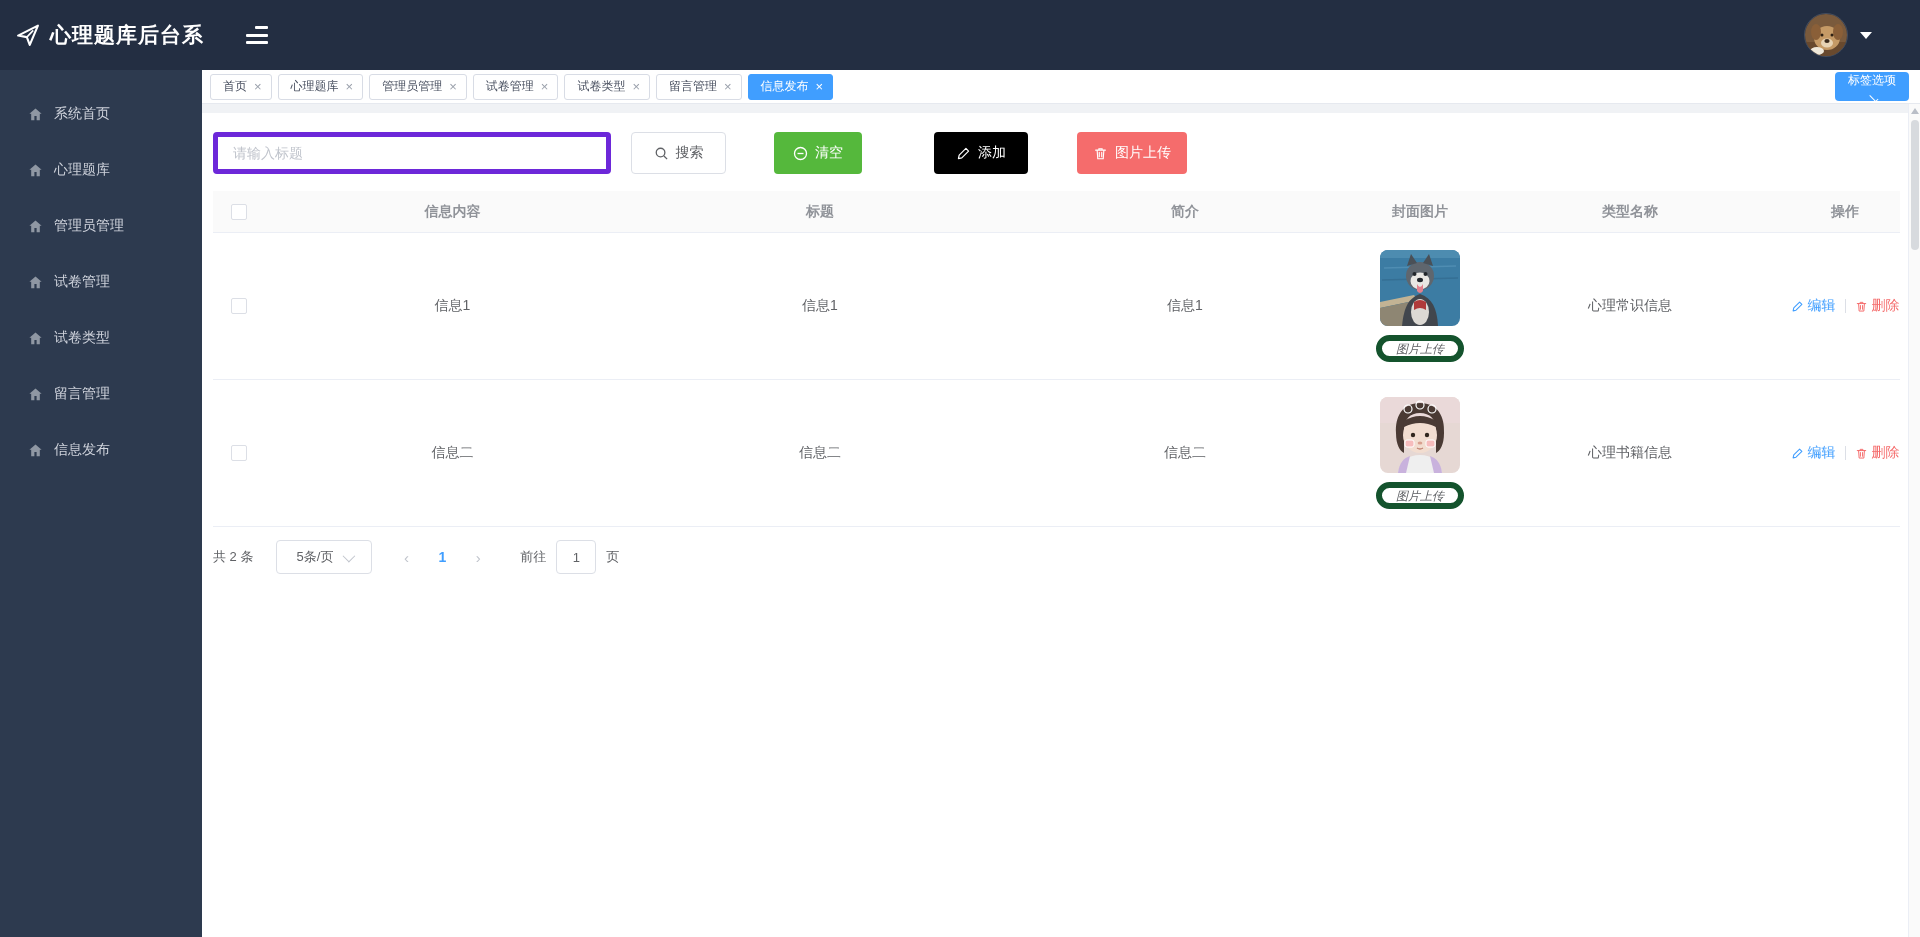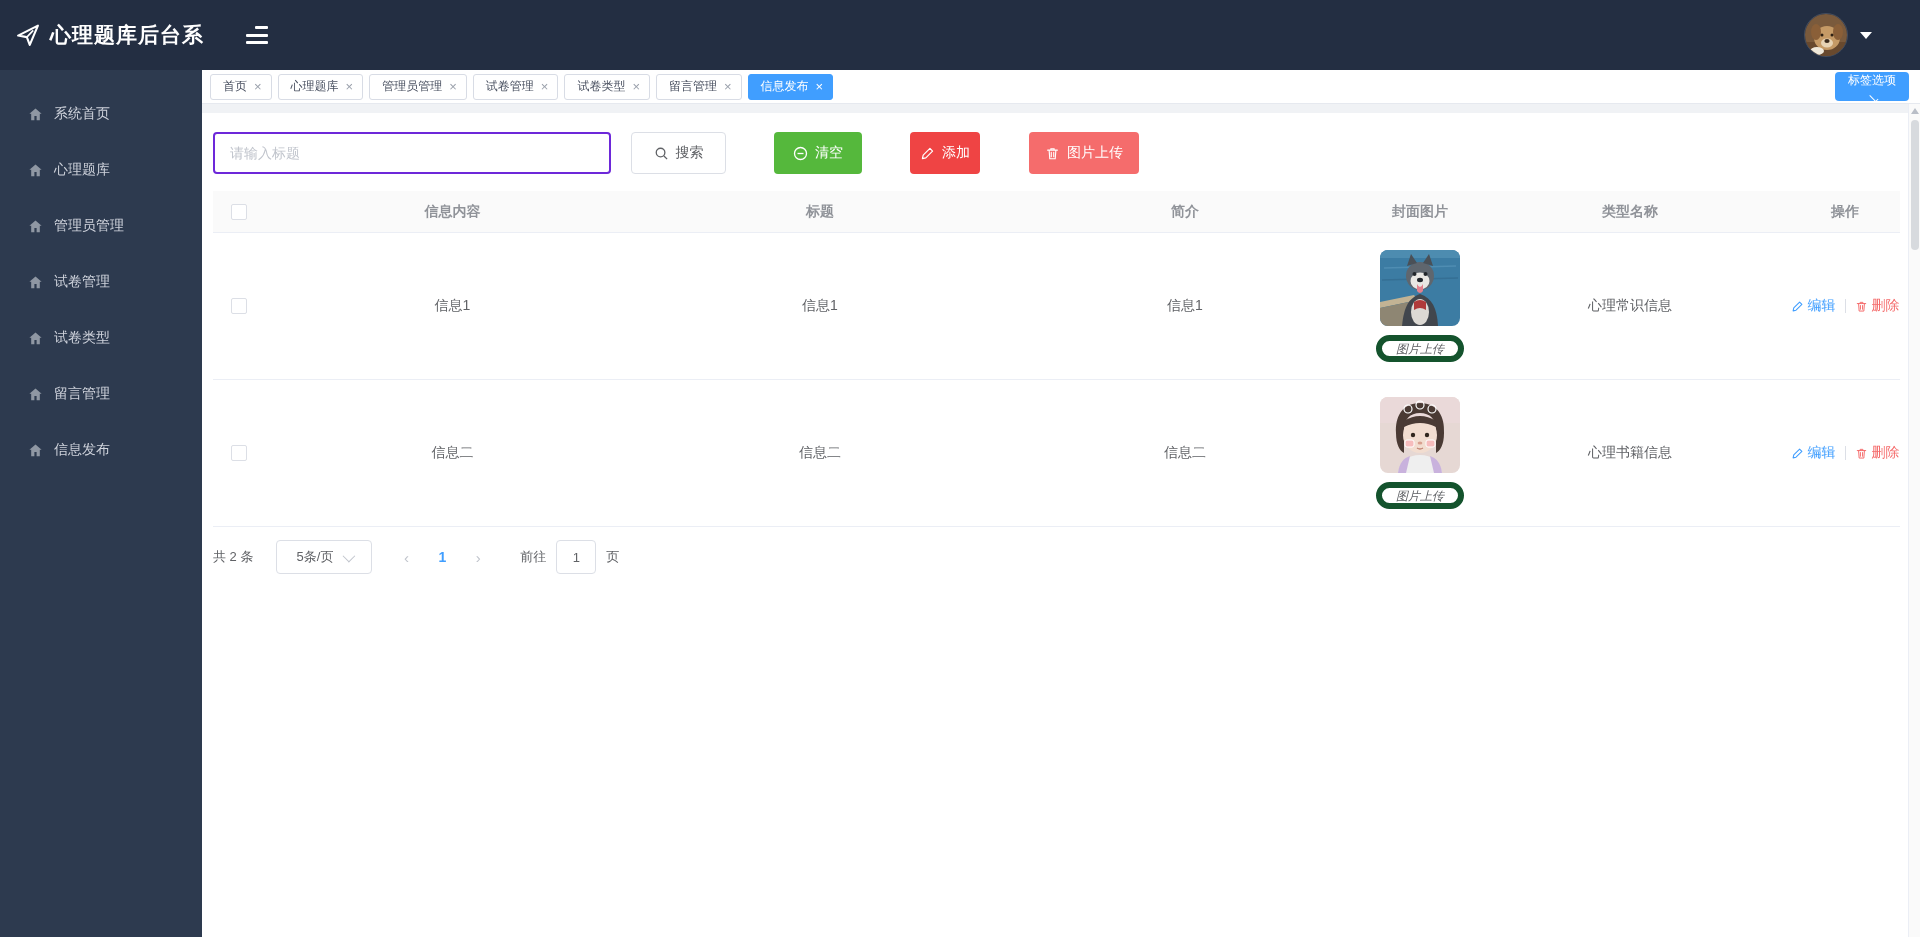--- a/index.html
+++ b/index.html
@@ -46,29 +46,29 @@
   .tags-options-btn { position:absolute; right:11px; top:2px; height:29px; padding:0 13px;
     background:#409eff; color:#fff; border:none; border-radius:4px; font-size:12px;
     display:inline-flex; align-items:center; gap:8px; cursor:pointer;flex-direction:column; }
   .chev { width:9px; height:9px; border-right:1.6px solid currentColor; border-bottom:1.6px solid currentColor;
     transform:rotate(45deg) translateY(-2px); display:inline-block; }
   .tabbar-gap { height:9px; background:#f0f2f5; }
 
   
   .content { padding:19px 0 0 11px; }
   .toolbar { display:flex; align-items:center; }
-  .search-input { width:398px; height:42px; border:2px solid #6d28d9; border-radius:4px;
+  .search-input { width:398px; height:42px; border:5px solid #6d28d9; border-radius:4px;
     padding:0 15px; font-size:14px; color:#606266; outline:none; font-family:inherit; }
   .search-input::placeholder { color:#c0c4cc; }
   .btn { display:inline-flex; align-items:center; justify-content:center; gap:7px; height:42px;
     border-radius:4px; font-size:14px; border:none; cursor:pointer; font-family:inherit; }
   .btn svg { width:15px; height:15px; }
   .btn-search { margin-left:20px; width:95px; background:#fff; border:1px solid #dcdfe6; color:#606266; }
   .btn-clear { margin-left:48px; padding:0 19px; background:#55b83c; color:#fff; }
-  .btn-add { margin-left:48px; padding:0 10px; background:#ef4444; color:#fff; }
+  .btn-add { margin-left:72px; padding:0 22px; background:#000000; color:#fff; }
   .btn-batch { margin-left:49px; padding:0 16px; background:#f56c6c; color:#fff; }
 
   
   .table { margin-top:17px; width:1687px; font-size:14px; }
   .tr { display:grid; grid-template-columns:52px 375px 360px 370px 100px 320px 110px;
     align-items:center; border-bottom:1px solid #ebeef5; }
   .thead { height:42px; background:#fafafa; color:#909399; font-weight:bold; }
   .tbody-row { height:147px; color:#606266; background:#fff; }
   .cell { text-align:center; }
   .cell-check { display:flex; justify-content:center; }

